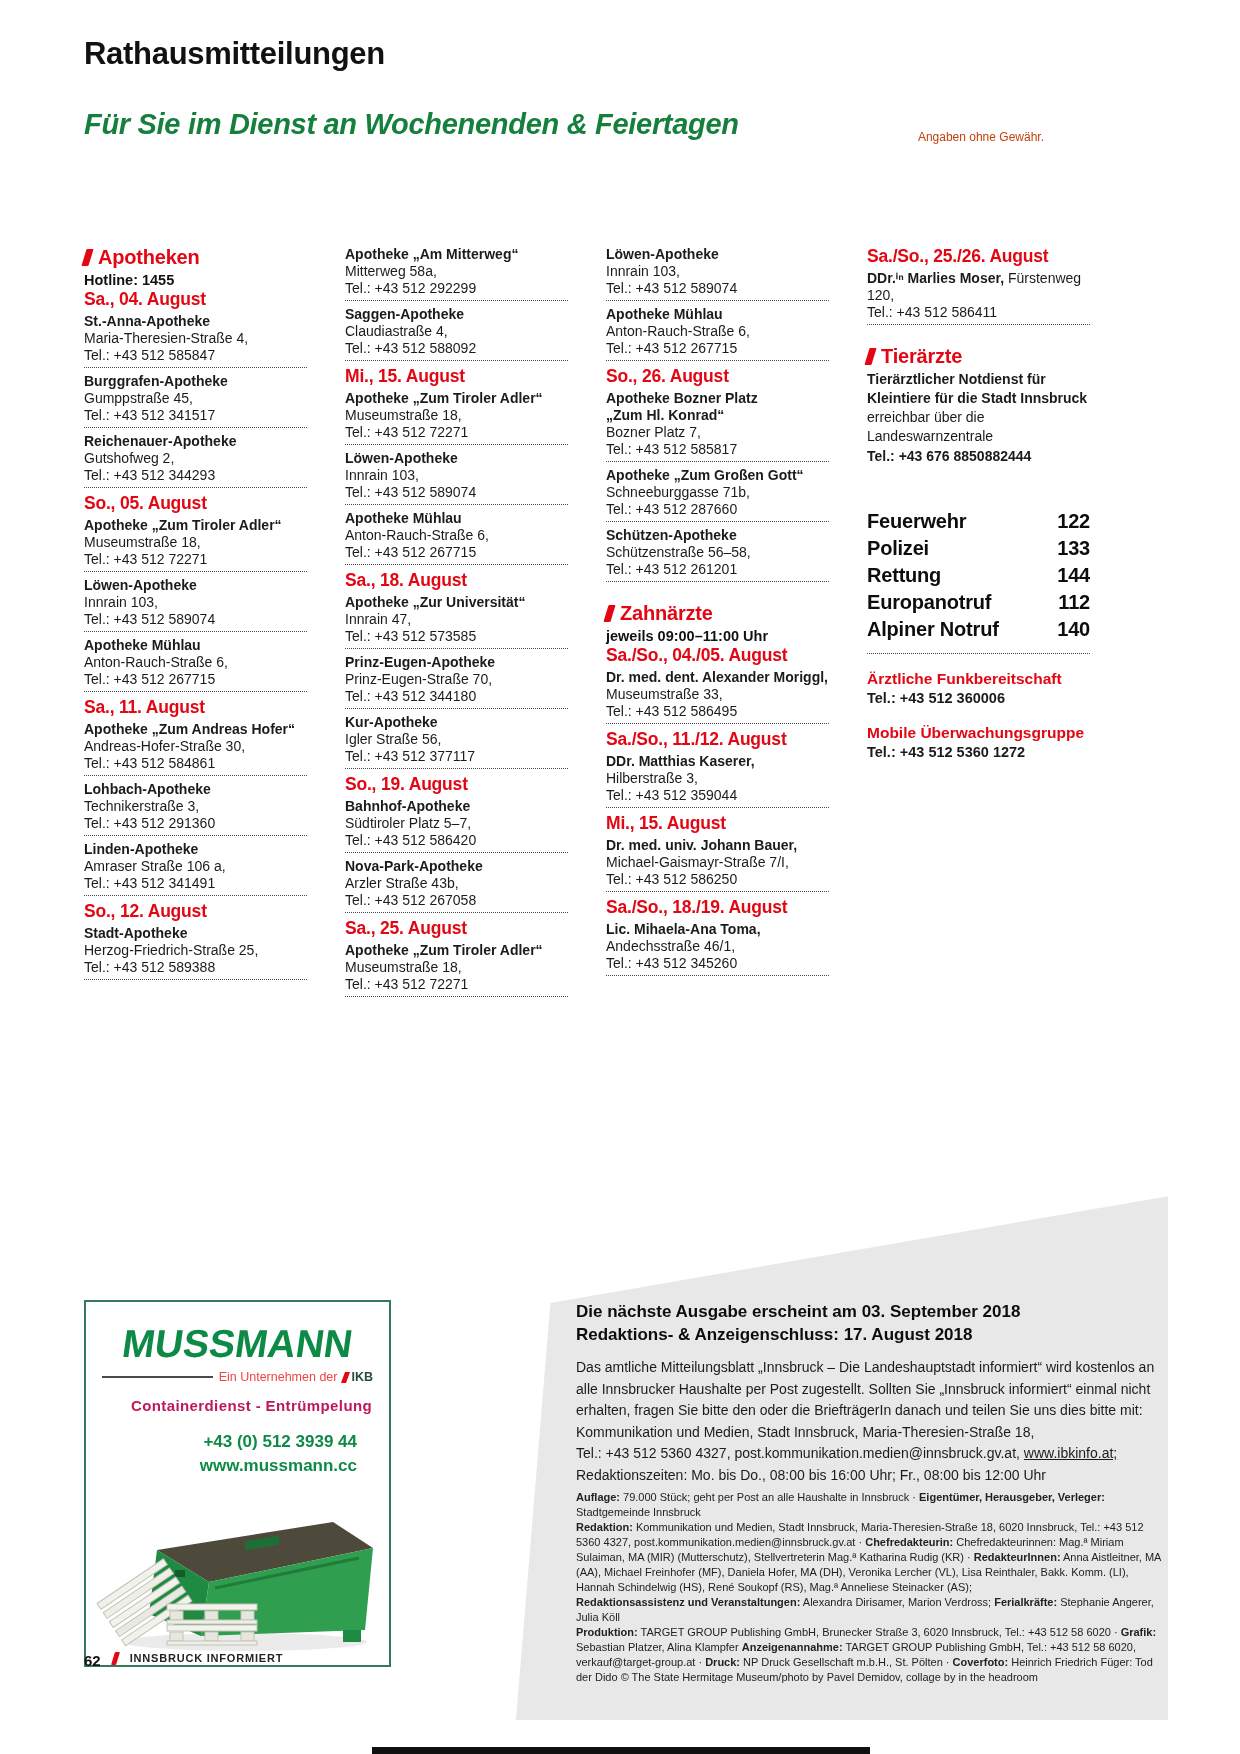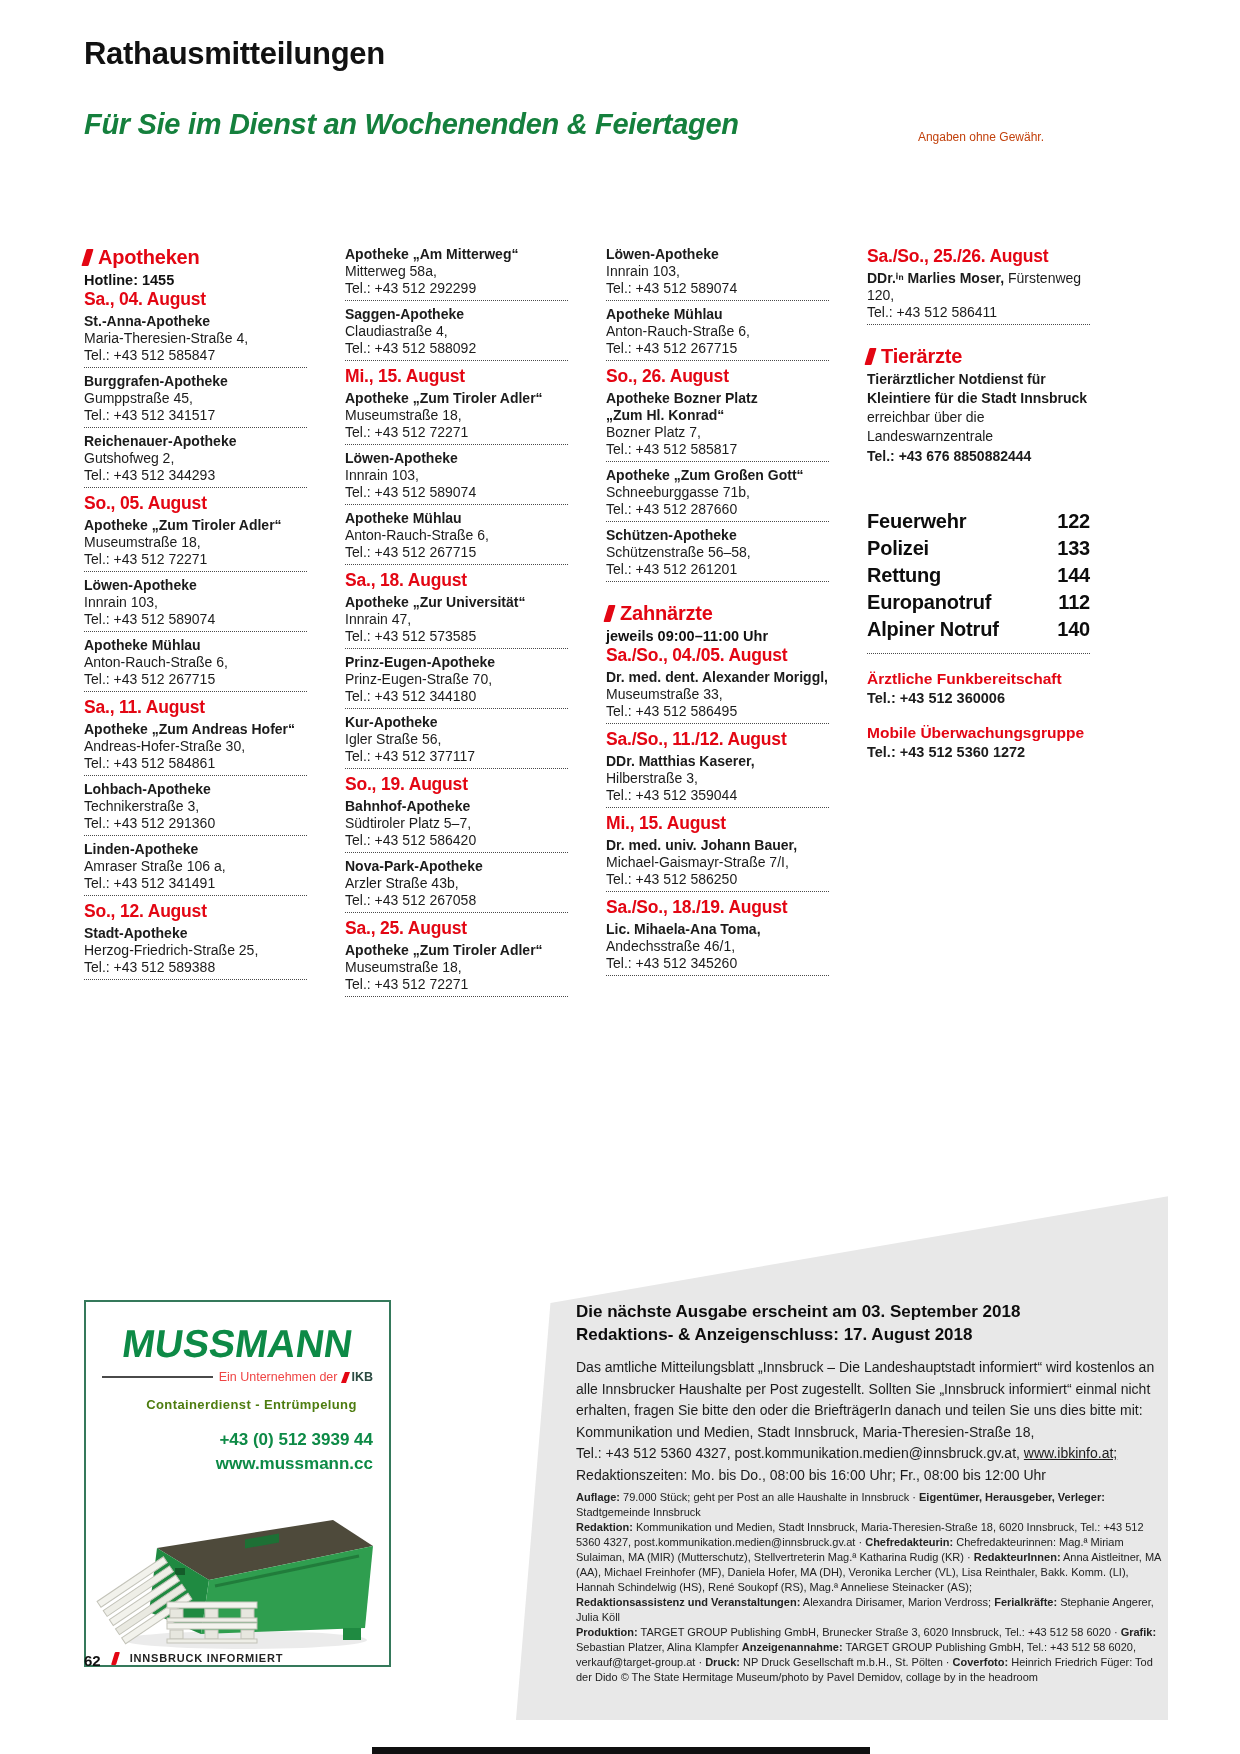--- a/index.html
+++ b/index.html
@@ -44,22 +44,22 @@
 
   
   .ad-box{position:absolute;left:84px;top:1300px;width:307px;height:367px;border:2px solid #35795b;background:#fff;padding-top:20px;}
   .ad-logo{text-align:center;font-size:39px;font-weight:bold;color:#0d8a46;transform:skewX(-8deg);letter-spacing:0;}
   .ad-tagline-row{display:flex;align-items:center;margin:4px 16px 0 16px;gap:6px;}
   .tagline-rule{flex:1;height:2px;background:#4a4a4a;}
   .tagline-text{font-size:12.5px;color:#ef4444;white-space:nowrap;}
   .ikb-mark{display:inline-flex;align-items:center;gap:3px;}
   .ikb-slash{display:inline-block;width:5px;height:11px;background:#e30613;transform:skewX(-20deg);}
   .ikb-text{font-size:12.5px;font-weight:bold;color:#2b4a41;}
-  .ad-services{margin-top:13px;text-align:center;font-weight:bold;font-size:13px;letter-spacing:0.4px;color:#4d7c0f;margin-left:28px;}
-  .ad-contact{margin-top:16px;padding-right:16px;text-align:right;color:#0d8a46;font-weight:bold;font-size:17px;line-height:24px;}
+  .ad-services{margin-top:13px;text-align:center;font-weight:bold;font-size:15px;letter-spacing:0.4px;color:#be185d;margin-left:28px;}
+  .ad-contact{margin-top:16px;padding-right:32px;text-align:right;color:#0d8a46;font-weight:bold;font-size:17px;line-height:24px;}
   .ad-graphic{display:block;margin:6px auto 0;}
 
   
   .footer{position:absolute;left:84px;top:1652px;display:flex;align-items:flex-start;gap:12px;}
   .page-num{font-weight:bold;font-size:15px;color:#111;}
   .footer .slash{width:5px;height:13px;}
   .footer-brand{font-size:11px;font-weight:bold;letter-spacing:0.8px;color:#222;}
   .bottom-bar{position:absolute;left:372px;top:1747px;width:498px;height:7px;background:#101010;}
 </style>
 </head>

